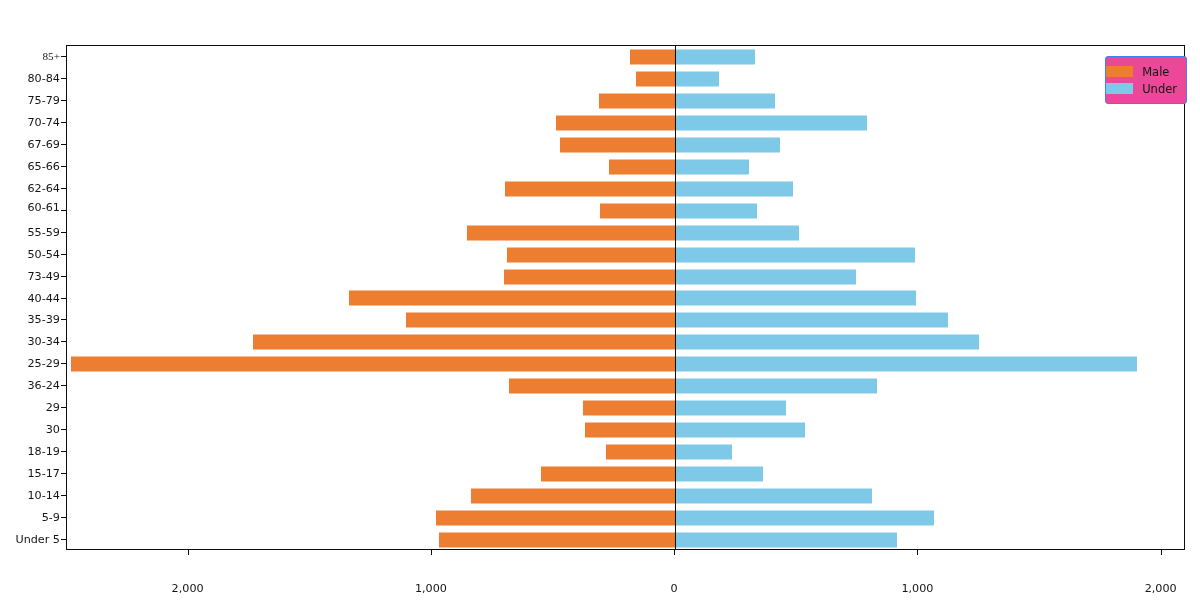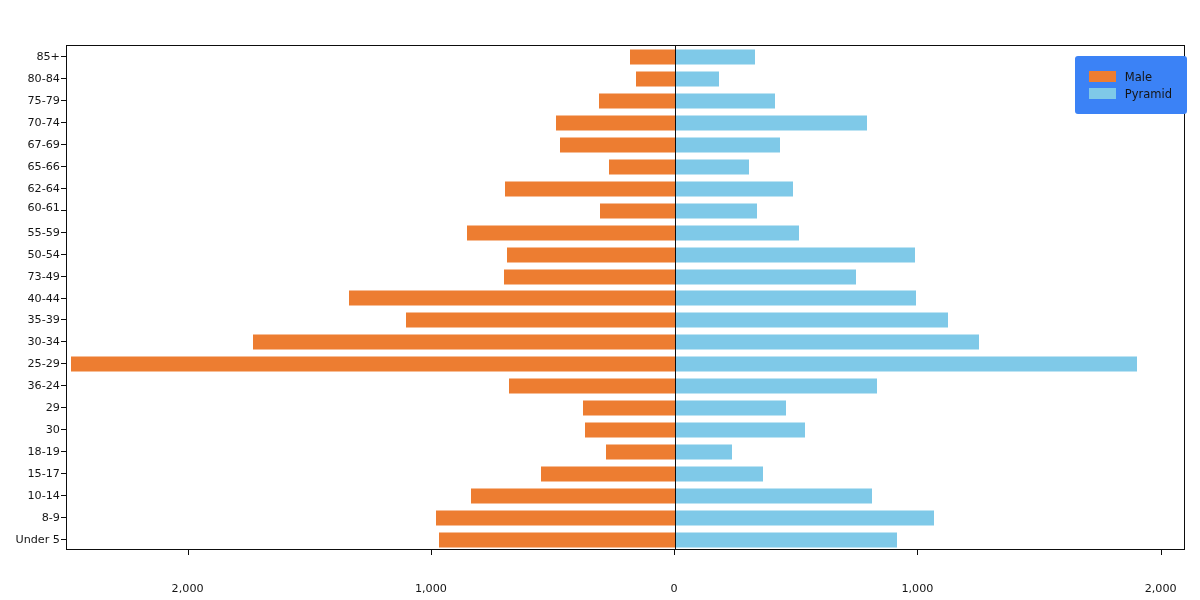--- a/index.html
+++ b/index.html
@@ -67,60 +67,60 @@
   }
   #x-labels{position:absolute;left:66px;top:558px;width:1119px;height:22px;margin-top:24px;}
   #x-labels .lbl{
     position:absolute;transform:translateX(-50%);
     font-size:11.2px;color:#151515;white-space:nowrap;
   }
 
   
   #legend{
     position:absolute;right:13px;top:56px;
-    border:6px solid #3b82f6;border-radius:3px;
-    background:#3b82f6;
-    padding:6px 9px 6px 8px;
+    border:1px solid #3b82f6;border-radius:3px;
+    background:#ec4899;
+    padding:6px 9px 6px 0;
     z-index:9;
   }
   .legend-row{display:flex;align-items:center;height:17px;}
   .legend-swatch{width:27px;height:11px;margin-right:9px;display:inline-block;}
   .legend-swatch.male{background:#ED7D31;}
   .legend-swatch.female{background:#7FC9E8;}
   .legend-label{font-size:11.5px;color:#151515;}
 </style>
 </head>
 <body>
 
 <div id="figure">
 
 
   <div id="y-labels">
-      <div class="lbl" style="top: 10.9783px;">85+</div>
+      <div class="lbl" style="top: 10.9783px; font-family: Liberation Serif, serif;">85+</div>
       <div class="lbl" style="top: 32.9348px;">80-84</div>
       <div class="lbl" style="top: 54.8913px;">75-79</div>
       <div class="lbl" style="top: 76.8478px;">70-74</div>
       <div class="lbl" style="top: 98.8043px;">67-69</div>
       <div class="lbl" style="top: 120.761px;">65-66</div>
       <div class="lbl" style="top: 142.717px;">62-64</div>
       <div class="lbl" style="top: 162px;">60-61</div>
       <div class="lbl" style="top: 186.63px;">55-59</div>
       <div class="lbl" style="top: 208.587px;">50-54</div>
       <div class="lbl" style="top: 230.543px;">73-49</div>
       <div class="lbl" style="top: 252.5px;">40-44</div>
       <div class="lbl" style="top: 274.457px;">35-39</div>
       <div class="lbl" style="top: 296.413px;">30-34</div>
       <div class="lbl" style="top: 318.37px;">25-29</div>
       <div class="lbl" style="top: 340.326px;">36-24</div>
       <div class="lbl" style="top: 362.283px;">29</div>
       <div class="lbl" style="top: 384.239px;">30</div>
       <div class="lbl" style="top: 406.196px;">18-19</div>
       <div class="lbl" style="top: 428.152px;">15-17</div>
       <div class="lbl" style="top: 450.109px;">10-14</div>
-      <div class="lbl" style="top: 472.065px;">8-9</div>
+      <div class="lbl" style="top: 472.065px;">5-9</div>
       <div class="lbl" style="top: 494.022px; margin-left: 48px;">Under 5</div>
     </div>
   <div id="y-ticks">
       <div class="tk" style="top: 10.9783px;"></div>
       <div class="tk" style="top: 32.9348px;"></div>
       <div class="tk" style="top: 54.8913px;"></div>
       <div class="tk" style="top: 76.8478px;"></div>
       <div class="tk" style="top: 98.8043px;"></div>
       <div class="tk" style="top: 120.761px;"></div>
       <div class="tk" style="top: 142.717px;"></div>
@@ -255,17 +255,17 @@
       <div class="lbl" style="left: 1094.67px;">2,000</div>
     </div>
 
   <div id="legend">
     <div class="legend-row">
       <span class="legend-swatch male"></span>
       <span class="legend-label">Male</span>
     </div>
     <div class="legend-row">
       <span class="legend-swatch female"></span>
-      <span class="legend-label">Pyramid</span>
+      <span class="legend-label">Under</span>
     </div>
   </div>
 
 </div>
 
 </body></html>

